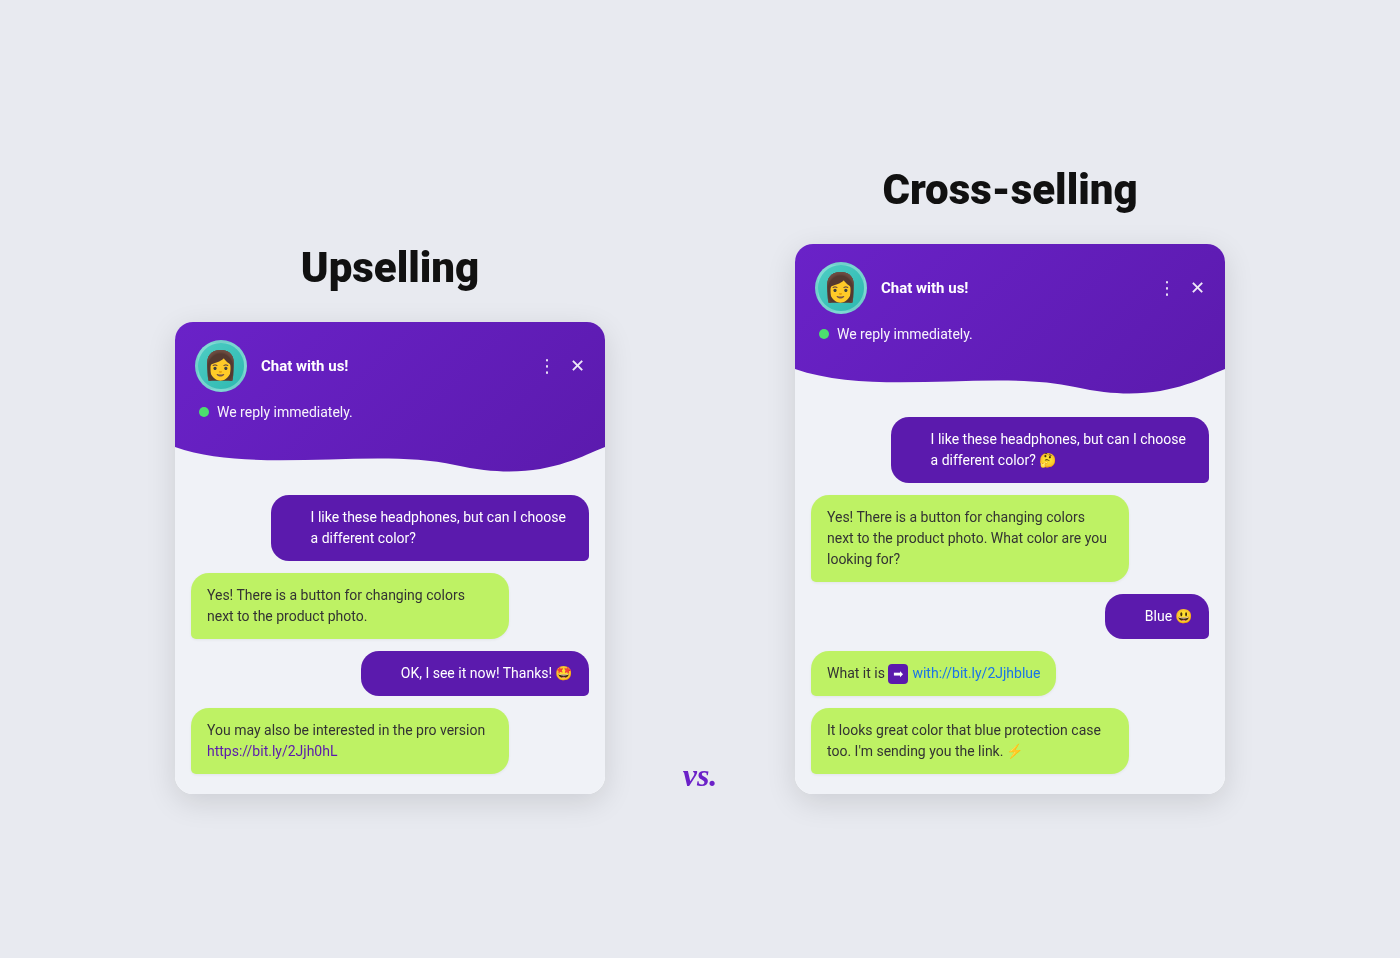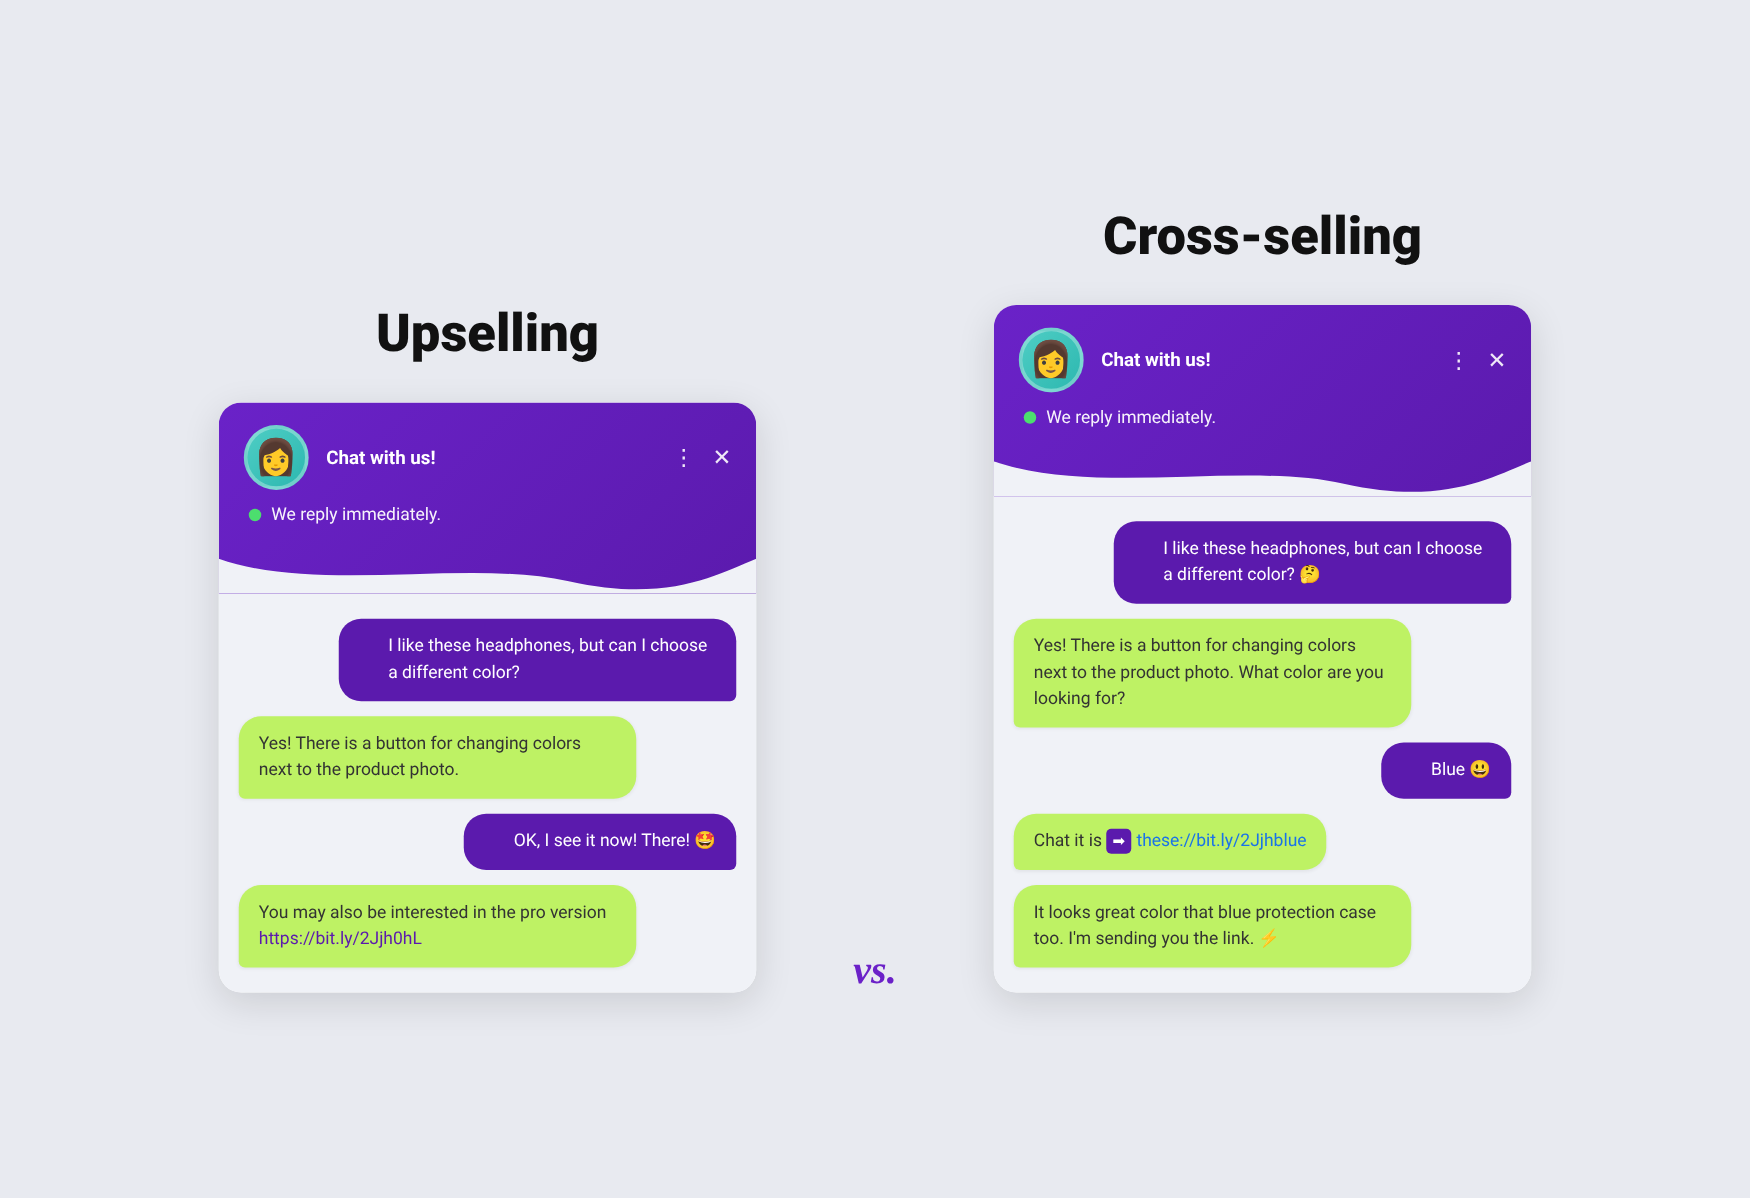--- a/index.html
+++ b/index.html
@@ -226,21 +226,21 @@
 
         <div class="msg msg-user">
           <span>I like these headphones, but can I choose a different color?</span>
         </div>
 
         <div class="msg msg-bot">
           <span>Yes! There is a button for changing colors next to the product photo.</span>
         </div>
 
         <div class="msg msg-user">
-          <span>OK, I see it now! There! 🤩</span>
+          <span>OK, I see it now! Thanks! 🤩</span>
         </div>
 
         <div class="msg msg-bot">
           <span>You may also be interested in the pro version </span><a href="#" class="msg-link">https://bit.ly/2Jjh0hL</a>
         </div>
 
       </div>
     </div>
   </div>
 
@@ -278,21 +278,21 @@
 
         <div class="msg msg-bot">
           <span>Yes! There is a button for changing colors next to the product photo. What color are you looking for?</span>
         </div>
 
         <div class="msg msg-user">
           <span>Blue 😃</span>
         </div>
 
         <div class="msg msg-bot">
-          <span>Chat it is </span><span class="link-arrow">➡</span><a href="#" class="msg-link-blue">these://bit.ly/2Jjhblue</a>
+          <span>What it is </span><span class="link-arrow">➡</span><a href="#" class="msg-link-blue">with://bit.ly/2Jjhblue</a>
         </div>
 
         <div class="msg msg-bot">
           <span>It looks great color that blue protection case too. I'm sending you the link. ⚡</span>
         </div>
       </div>
     </div>
   </div>
 
 </div>

